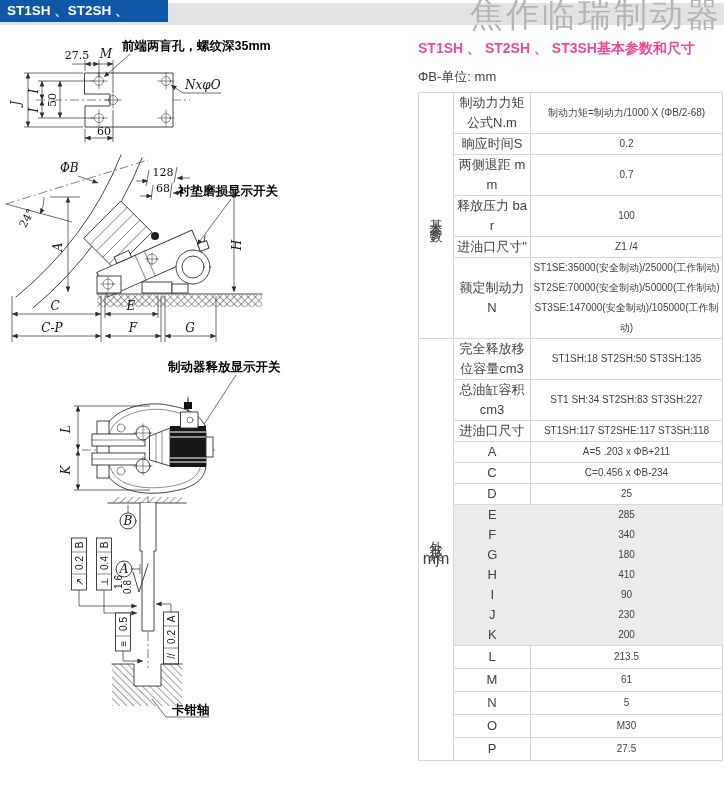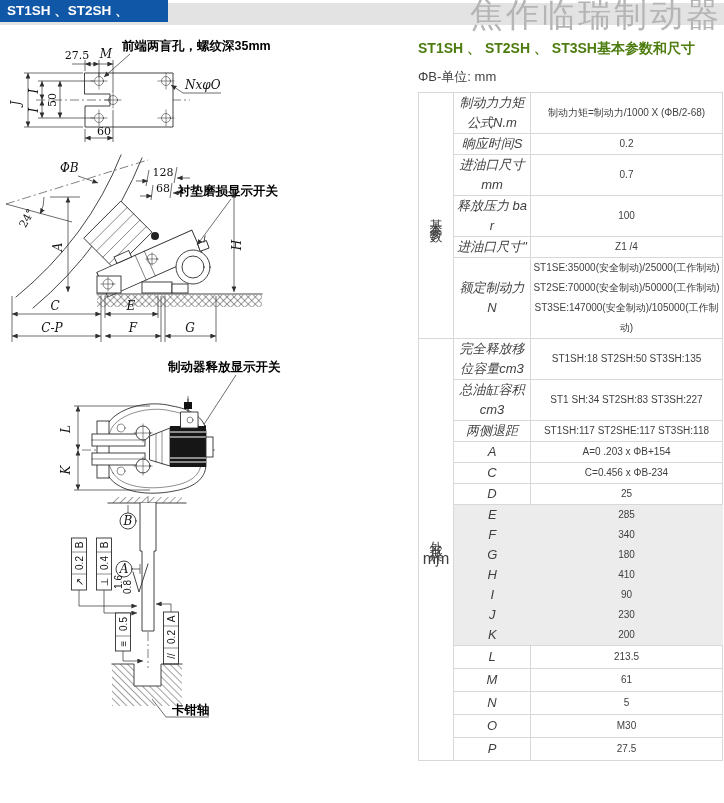--- a/index.html
+++ b/index.html
@@ -9,27 +9,27 @@
     overflow:hidden;
   }
   
   .band{position:absolute;top:3px;left:0;right:0;height:22px;background:var(--band_bg,#e3e3e3);}
   .banner{position:absolute;top:0;left:0;width:168px;height:22px;background:var(--banner_bg,#1157a8);
     color:var(--banner_text,#fff);font-weight:bold;font-size:13.5px;line-height:22px;padding-left:7px;box-sizing:border-box;}
   .watermark{position:absolute;top:-7px;right:2px;z-index:2;font-family:"DejaVu Serif",serif;
     font-size:33px;letter-spacing:3px;color:var(--watermark_text,#b5b5b5);}
   
   .panel{position:absolute;left:418px;top:36px;width:305px;}
-  .heading{font-size:14px;font-weight:bold;color:#4d7c0f;margin:4px 0 10px 0;}
+  .heading{font-size:14px;font-weight:bold;color:#ec4899;margin:4px 0 10px 0;}
   .unitnote{font-size:13px;color:#3f3f3f;margin:0 0 6px 0;}
   table.spec{width:100%;border-collapse:collapse;table-layout:fixed;font-size:13px;}
   table.spec td{border:1px solid var(--table_border,#d8d8d8);line-height:20px;padding:0 2px;
     text-align:center;vertical-align:middle;word-break:break-all;}
   td.gcell{width:30px;background:#fff;padding:0;}
-  td.ncell{width:72px;font-style:italic;}
+  td.ncell{width:72px;}
   td.vcell{font-size:10px;white-space:pre-line;padding:0 1px;}
   tr.shaded td.ncell,tr.shaded td.vcell{border:none;background:var(--row_shaded,#ececec);}
   tr.tall td{padding-top:1px;padding-bottom:1px;}
   .vtext{display:block;margin:0 auto;writing-mode:vertical-lr;text-orientation:upright;letter-spacing:4px;line-height:1;}
   .gunit{display:block;text-align:center;font-size:16px;margin-top:2px;}
   
   .drawings{position:absolute;left:0;top:0;}
   .ln{stroke:#2f2f2f;stroke-width:0.9;fill:none;stroke-linecap:square;}
   .thin{stroke-width:0.55;}
   .wf{fill:#fff;}
@@ -273,21 +273,21 @@
             <span class="vtext">基本参数</span>
           </td>
           <td class="ncell">制动力力矩公式N.m</td>
           <td class="vcell">制动力矩=制动力/1000 X (ΦB/2-68)</td>
         </tr>
         <tr>
           <td class="ncell">晌应时间S</td>
           <td class="vcell">0.2</td>
         </tr>
         <tr>
-          <td class="ncell">进油口尺寸 mm</td>
+          <td class="ncell">两侧退距 mm</td>
           <td class="vcell">0.7</td>
         </tr>
         <tr>
           <td class="ncell">释放压力 bar</td>
           <td class="vcell">100</td>
         </tr>
         <tr>
           <td class="ncell">进油口尺寸"</td>
           <td class="vcell">Z1 /4</td>
         </tr>
@@ -303,26 +303,26 @@
             <span class="gunit">mm</span>
           </td>
           <td class="ncell">完全释放移位容量cm3</td>
           <td class="vcell">ST1SH:18 ST2SH:50 ST3SH:135</td>
         </tr>
         <tr>
           <td class="ncell">总油缸容积 cm3</td>
           <td class="vcell">ST1 SH:34 ST2SH:83 ST3SH:227</td>
         </tr>
         <tr>
-          <td class="ncell">两侧退距</td>
+          <td class="ncell">进油口尺寸</td>
           <td class="vcell">ST1SH:117 ST2SHE:117 ST3SH:118</td>
         </tr>
         <tr>
           <td class="ncell">A</td>
-          <td class="vcell">A=0 .203 x ΦB+154</td>
+          <td class="vcell">A=5 .203 x ΦB+211</td>
         </tr>
         <tr>
           <td class="ncell">C</td>
           <td class="vcell">C=0.456 x ΦB-234</td>
         </tr>
         <tr>
           <td class="ncell">D</td>
           <td class="vcell">25</td>
         </tr>
         <tr class="shaded">

